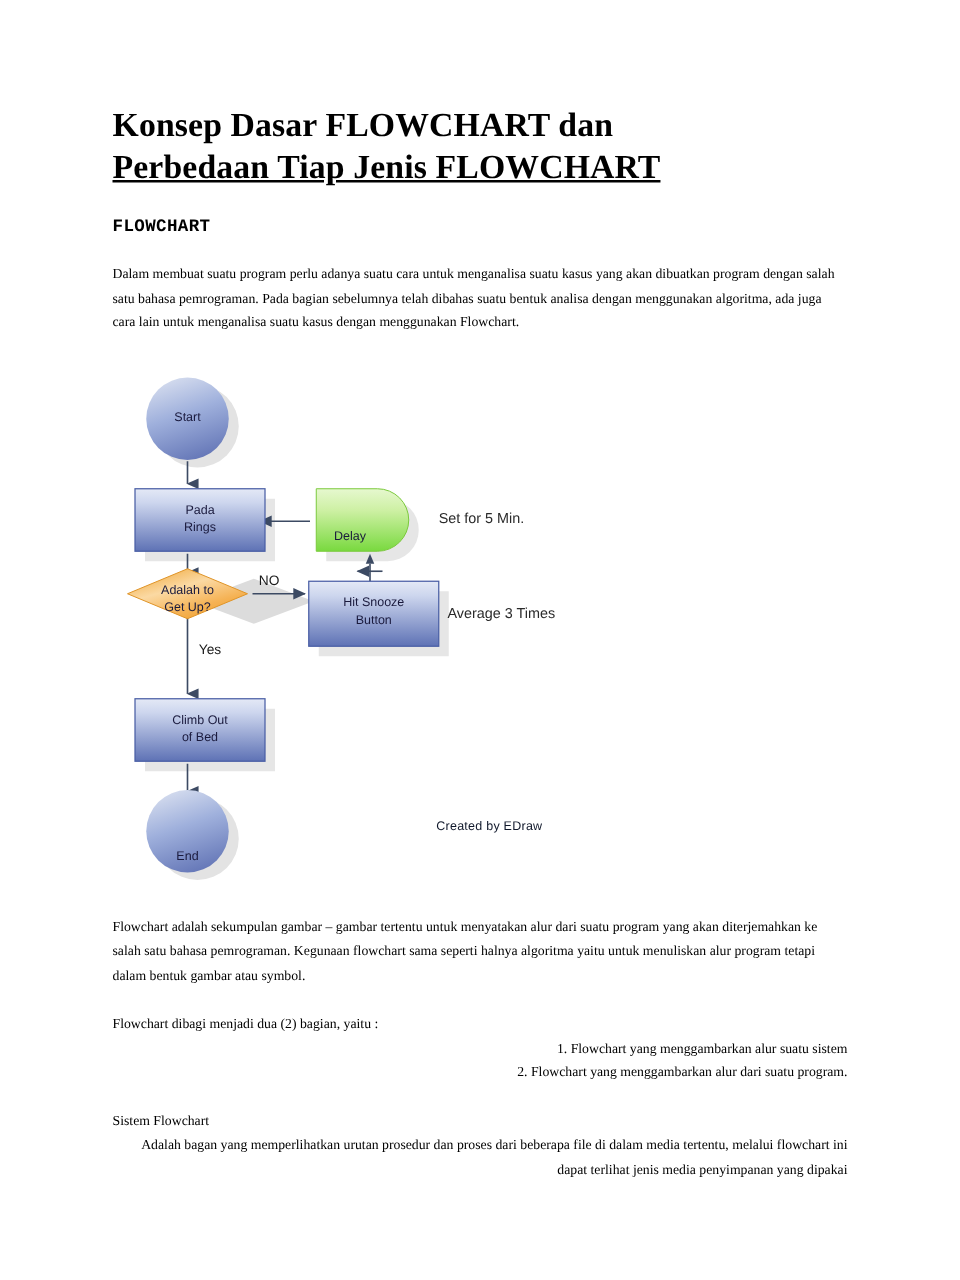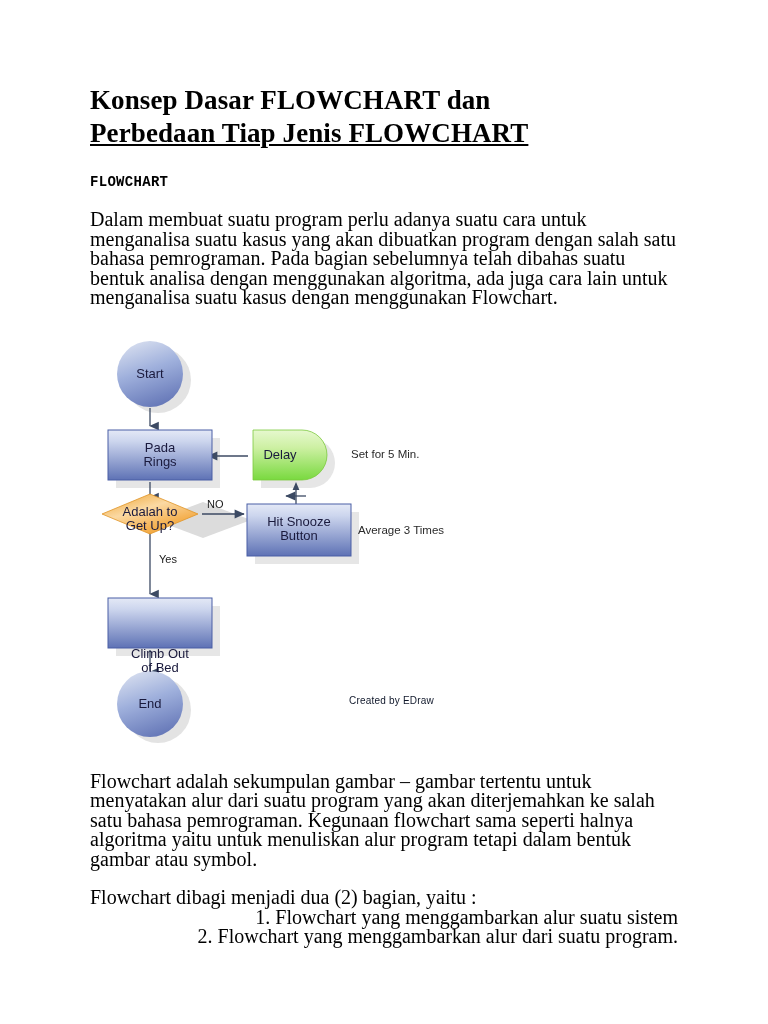--- a/index.html
+++ b/index.html
@@ -46,21 +46,21 @@
   .subhead {
     font-family: Liberation Mono, monospace;
     font-weight: bold;
     font-size: 14px;
     letter-spacing: 0.3px;
     margin: 0 0 20px 0;
   }
 
   .para {
     font-family: "Liberation Serif", serif;
-    font-size: 20px;
+    font-size: 11px;
     line-height: 19.5px;
     margin: 0;
     text-align: left;
   }
   .para + .para { margin-top: 0; text-align: right; }
 
   .gap { height: 19px; }
 
   
   .flowchart {
@@ -72,21 +72,21 @@
   }
   .flowchart svg {
     position: absolute;
     left: 0; top: 0;
   }
 
   
   .fc-label {
     position: absolute;
     font-family: "Liberation Sans", sans-serif;
-    font-size: 13px;
+    font-size: 10px;
     color: #1a1a3d;
     text-align: center;
     line-height: 14px;
     white-space: pre-line;
     pointer-events: none;
   }
   .fc-side-label {
     position: absolute;
     font-family: "Liberation Sans", sans-serif;
     font-size: 11.5px;
@@ -199,45 +199,47 @@
         <rect x="18" y="264" width="104" height="50" fill="url(#gradBlue)" stroke="#4a5fa5" stroke-width="1"></rect>
 
         <circle cx="60" cy="370" r="33" fill="url(#gradCircle)"></circle>
       </svg>
 
       <div class="fc-label" style="left:24px; top:33px; width:72px;" data-bind="flowchart.nodes.start.label">Start</div>
 
       <div class="fc-label" style="left:18px; top:107px; width:104px;" data-bind="flowchart.nodes.alarm_rings.label">Pada
 Rings</div>
 
-      <div class="fc-label" style="left:160px; top:114px; width:60px;" data-bind="flowchart.nodes.delay.label">Delay</div>
+      <div class="fc-label" style="left:160px; top:128px; width:60px;" data-bind="flowchart.nodes.delay.label">Delay</div>
 
       <div class="fc-label" style="left:14px; top:171px; width:92px;" data-bind="flowchart.nodes.decision.label">Adalah to
 Get Up?</div>
 
       <div class="fc-label" style="left:157px; top:181px; width:104px;" data-bind="flowchart.nodes.hit_snooze.label">Hit Snooze
 Button</div>
 
-      <div class="fc-label" style="left:18px; top:275px; width:104px;margin-top:38px;" data-bind="flowchart.nodes.climb_out.label">Climb Out
+      <div class="fc-label" style="left:18px; top:275px; width:104px;" data-bind="flowchart.nodes.climb_out.label">Climb Out
 of Bed</div>
 
-      <div class="fc-label" style="left:24px; top:363px; width:72px;" data-bind="flowchart.nodes.end.label">End</div>
+      <div class="fc-label" style="left:24px; top:384px; width:72px;" data-bind="flowchart.nodes.end.label">End</div>
 
       <div class="fc-edge-label" style="left:117px; top:164px;" data-bind="flowchart.edge_labels.no">NO</div>
       <div class="fc-edge-label" style="left:69px; top:219px;" data-bind="flowchart.edge_labels.yes">Yes</div>
 
       <div class="fc-side-label" style="left:261px; top:113px;" data-bind="flowchart.annotations.delay_note">Set for 5 Min.</div>
       <div class="fc-side-label" style="left:268px; top:189px;text-align:right;" data-bind="flowchart.annotations.snooze_note">Average 3 Times</div>
 
       <div class="fc-credit" style="left:259px; top:361px;" data-bind="flowchart.credit">Created by EDraw</div>
     </div>
 
     <div class="tail-text">
       <p class="para" data-bind="document.paragraph_2">Flowchart adalah sekumpulan gambar – gambar tertentu untuk menyatakan alur dari suatu program yang akan diterjemahkan ke salah satu bahasa pemrograman. Kegunaan flowchart sama seperti halnya algoritma yaitu untuk menuliskan alur program tetapi dalam bentuk gambar atau symbol.</p>
       <div class="gap"></div>
       <p class="para" data-bind="document.list_intro">Flowchart dibagi menjadi dua (2) bagian, yaitu :</p>
       <p class="para" data-bind="document.list_item_1">1. Flowchart yang menggambarkan alur suatu sistem</p>
       <p class="para" data-bind="document.list_item_2">2. Flowchart yang menggambarkan alur dari suatu program.</p>
       <div class="gap"></div>
+      <p class="para" data-bind="document.section_heading">Sistem Flowchart</p>
+      <p class="para" data-bind="document.section_body">Adalah bagan yang memperlihatkan urutan prosedur dan proses dari beberapa file di dalam media tertentu, melalui flowchart ini dapat terlihat jenis media penyimpanan yang dipakai</p>
     </div>
 
   </div>
 </div>
 
 </body></html>

